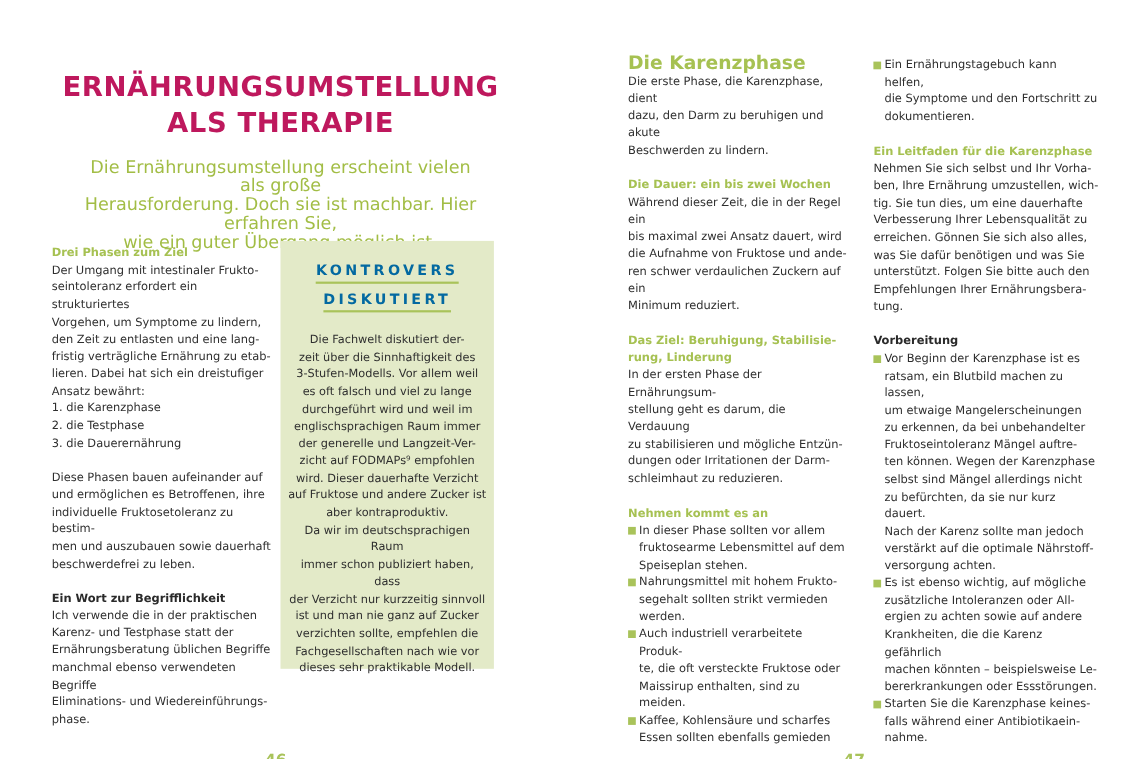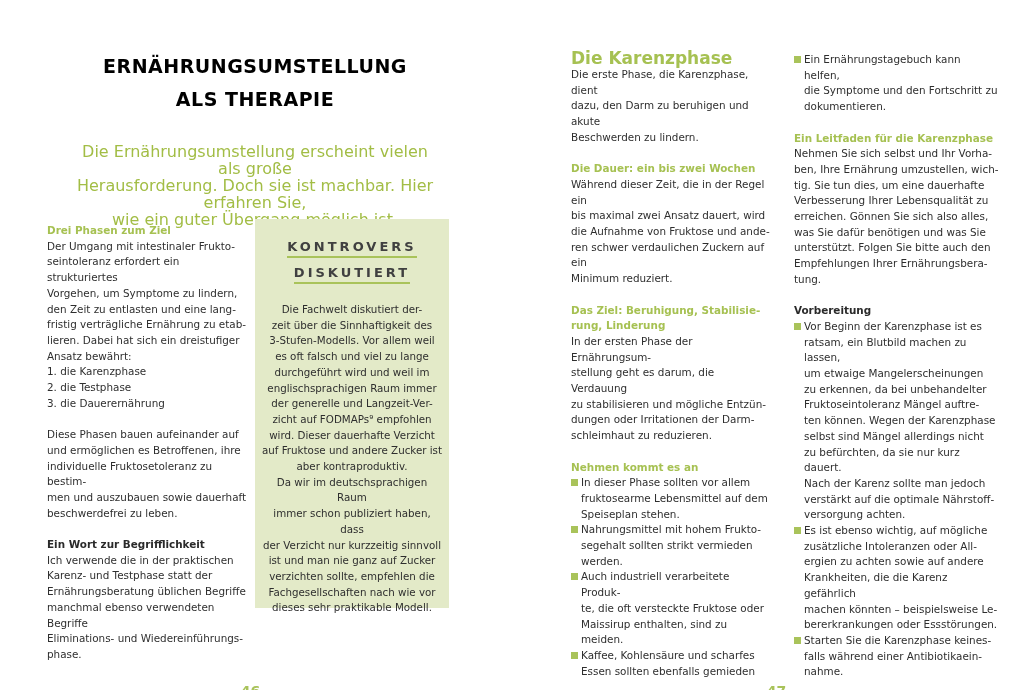--- a/index.html
+++ b/index.html
@@ -3,44 +3,44 @@
 <meta charset="utf-8">
 <style>
   * { box-sizing: border-box; margin: 0; padding: 0; }
   html, body { width: 1020px; height: 690px; background: #ffffff; overflow: hidden; }
   body { position: relative; font-family: "DejaVu Sans", sans-serif; color: #2b2b2b; }
   .page { position: absolute; top: 0; height: 690px; }
   .page-left { left: 0; width: 510px; }
   .page-right { left: 510px; width: 510px; }
 
   .title {
-    position: absolute; left: 30px; width: 450px; top: 50px;
-    text-align: center; color: #000000; font-weight: bold;
-    font-size: 19px; line-height: 33px; letter-spacing: 0.5px;
+    position: absolute; left: 30px; width: 450px; top: 62px;
+    text-align: center; color: #be185d; font-weight: bold;
+    font-size: 25px; line-height: 33px; letter-spacing: 0.5px;
   }
   .intro {
     position: absolute; left: 70px; width: 370px; top: 143px;
     text-align: center; color: #a2bd45; font-size: 16px; line-height: 17px;
   }
   .col { position: absolute; font-size: 10.4px; line-height: 15.7px; color: #2e2e2e; }
   .col p { margin: 0; }
   .gap { height: 15.7px; }
   .h-green { color: #a6c152; font-weight: bold; }
   .h-green-lg { color: #a6c152; font-weight: bold; font-size: 17px; line-height: 17px; }
   .h-dark { color: #2a2a2a; font-weight: bold; }
 
   .left-col { left: 47px; top: 223px; width: 200px; }
 
   .box {
     position: absolute; left: 255px; top: 219px; width: 194px; height: 389px;
     background: #e3eac8;
   }
   .box-title {
     position: absolute; left: 0; width: 194px; top: 19px; text-align: center;
-    color: #404040; font-weight: bold; font-size: 13px; letter-spacing: 3px;
+    color: #0369a1; font-weight: bold; font-size: 13px; letter-spacing: 3px;
   }
   .box-title span { display: inline-block; border-bottom: 2px solid #a9c35a; padding-bottom: 1px; margin-bottom: 6px; line-height: 17px; }
   .box-text {
     position: absolute; left: 6px; width: 182px; top: 83px; text-align: center;
     font-size: 10.3px; line-height: 15.7px; color: #2e2e2e;
   }
 
   .r-col1 { left: 61px; top: 50px; width: 200px; }
   .r-col2 { left: 284px; top: 52px; width: 205px; }
 

